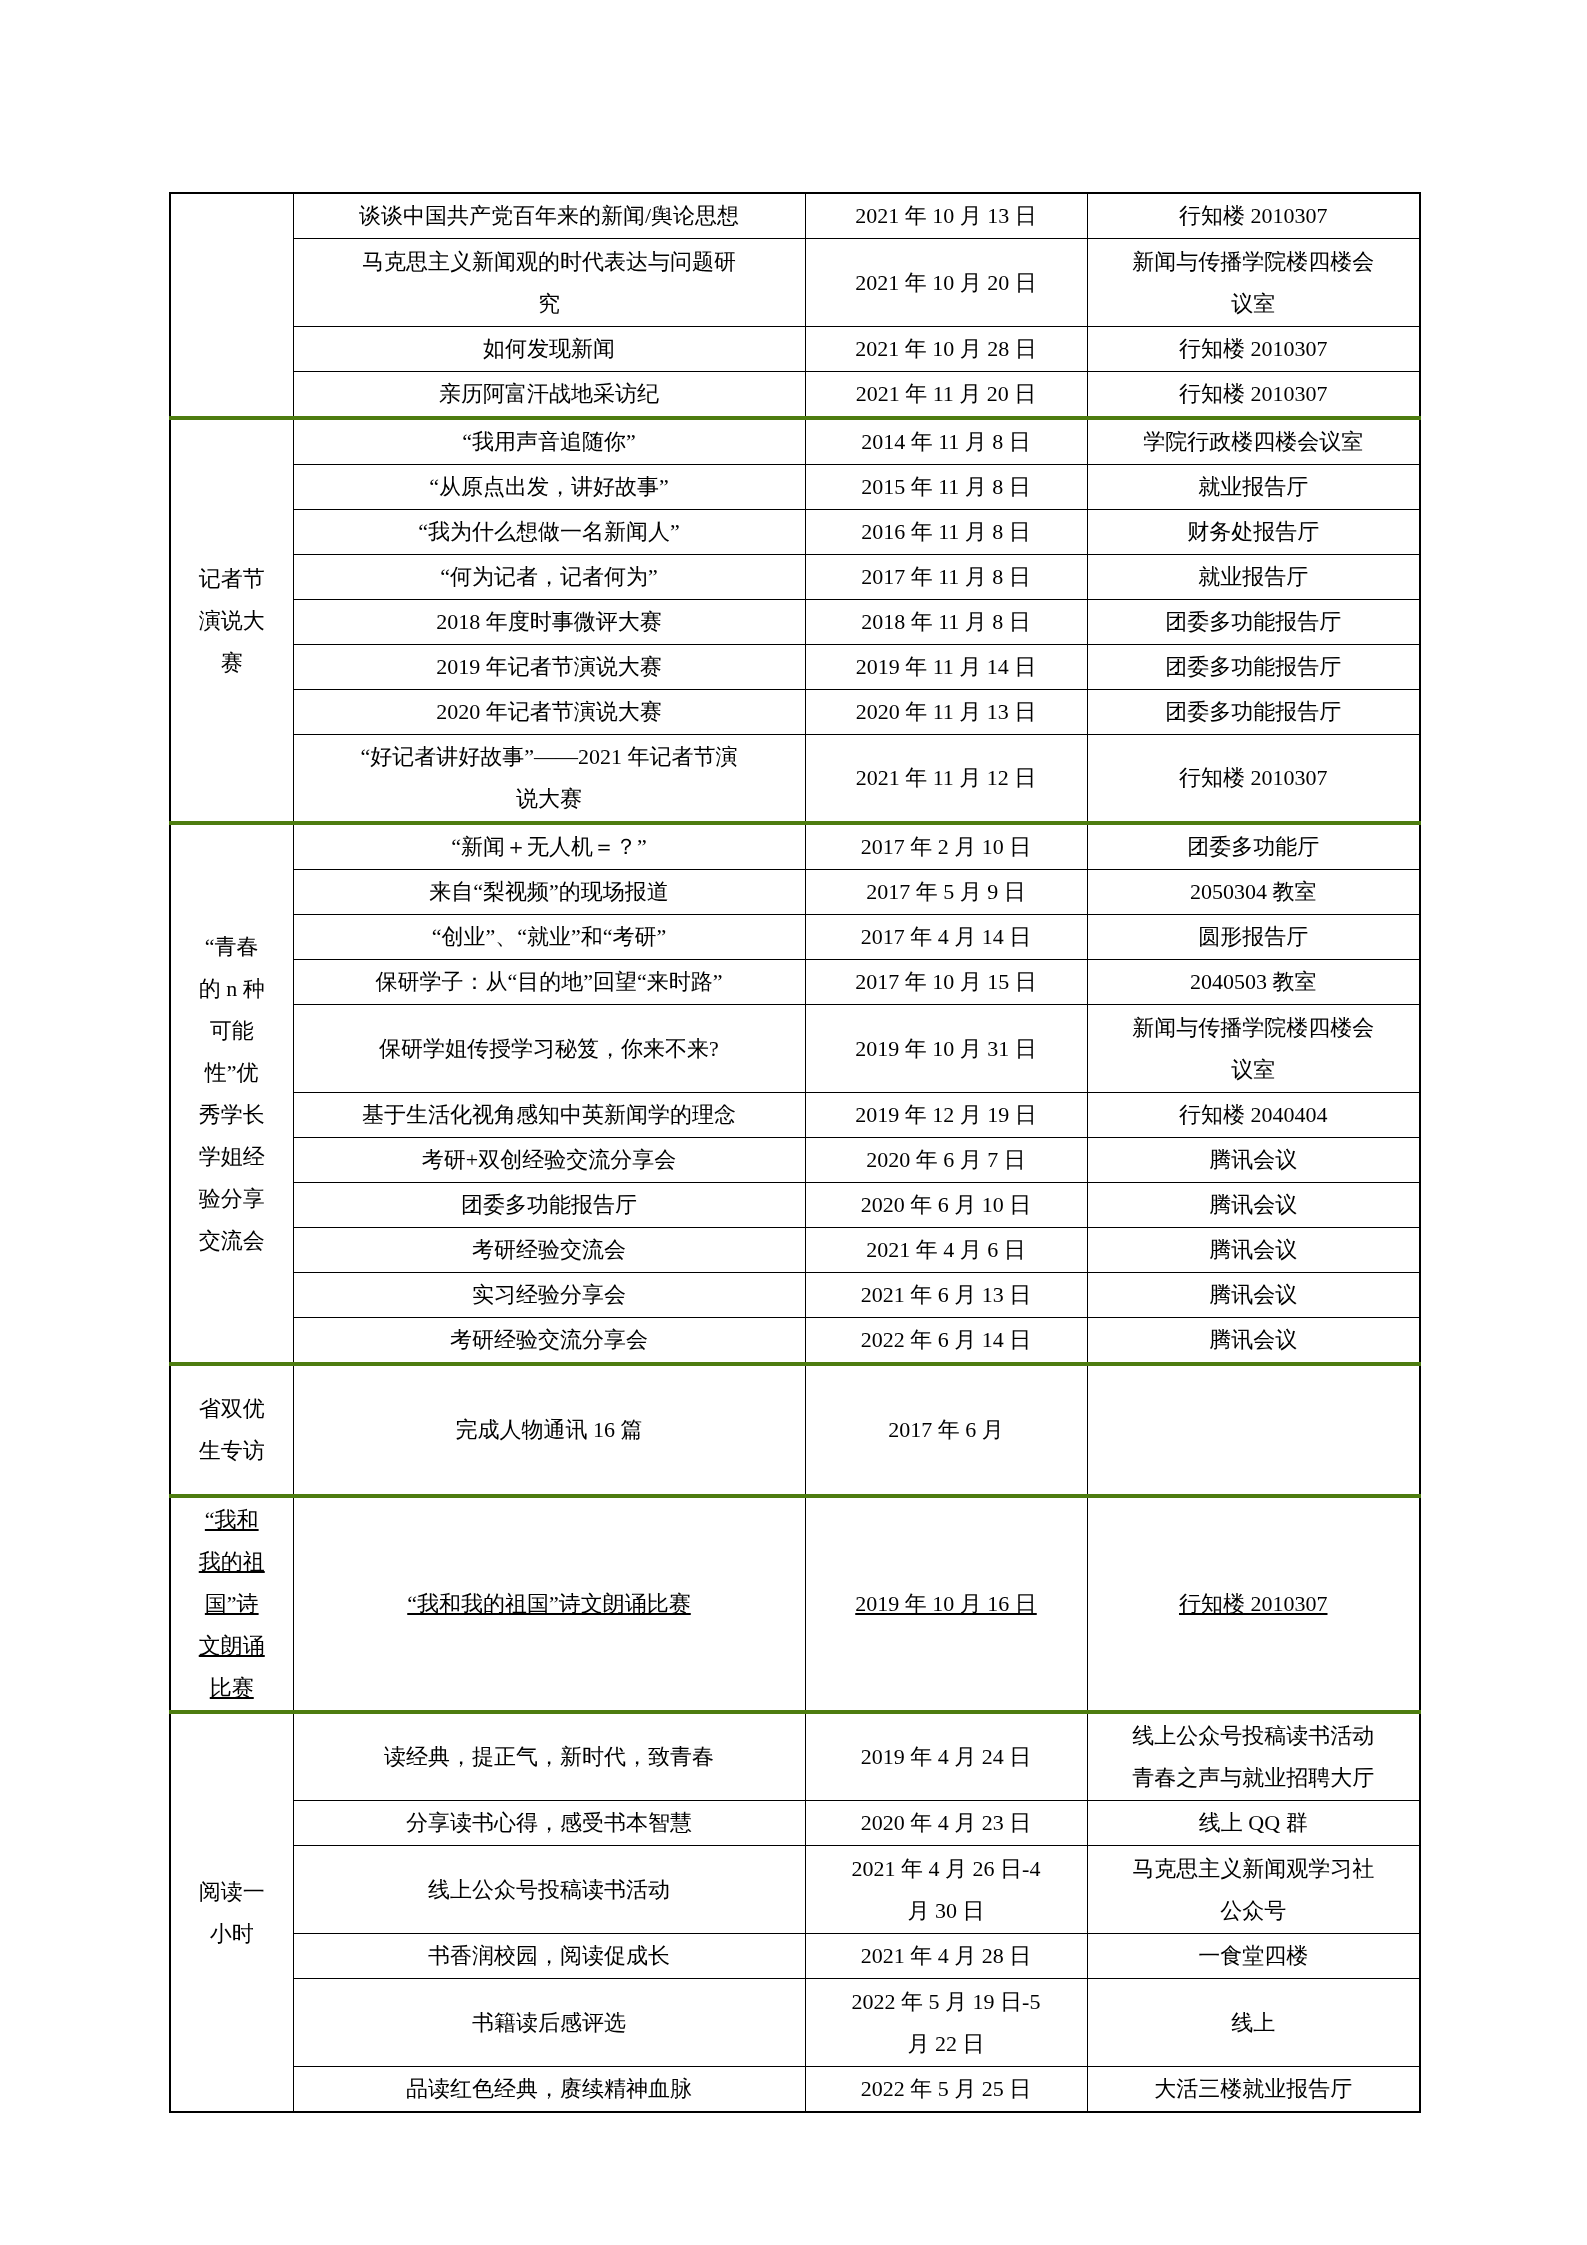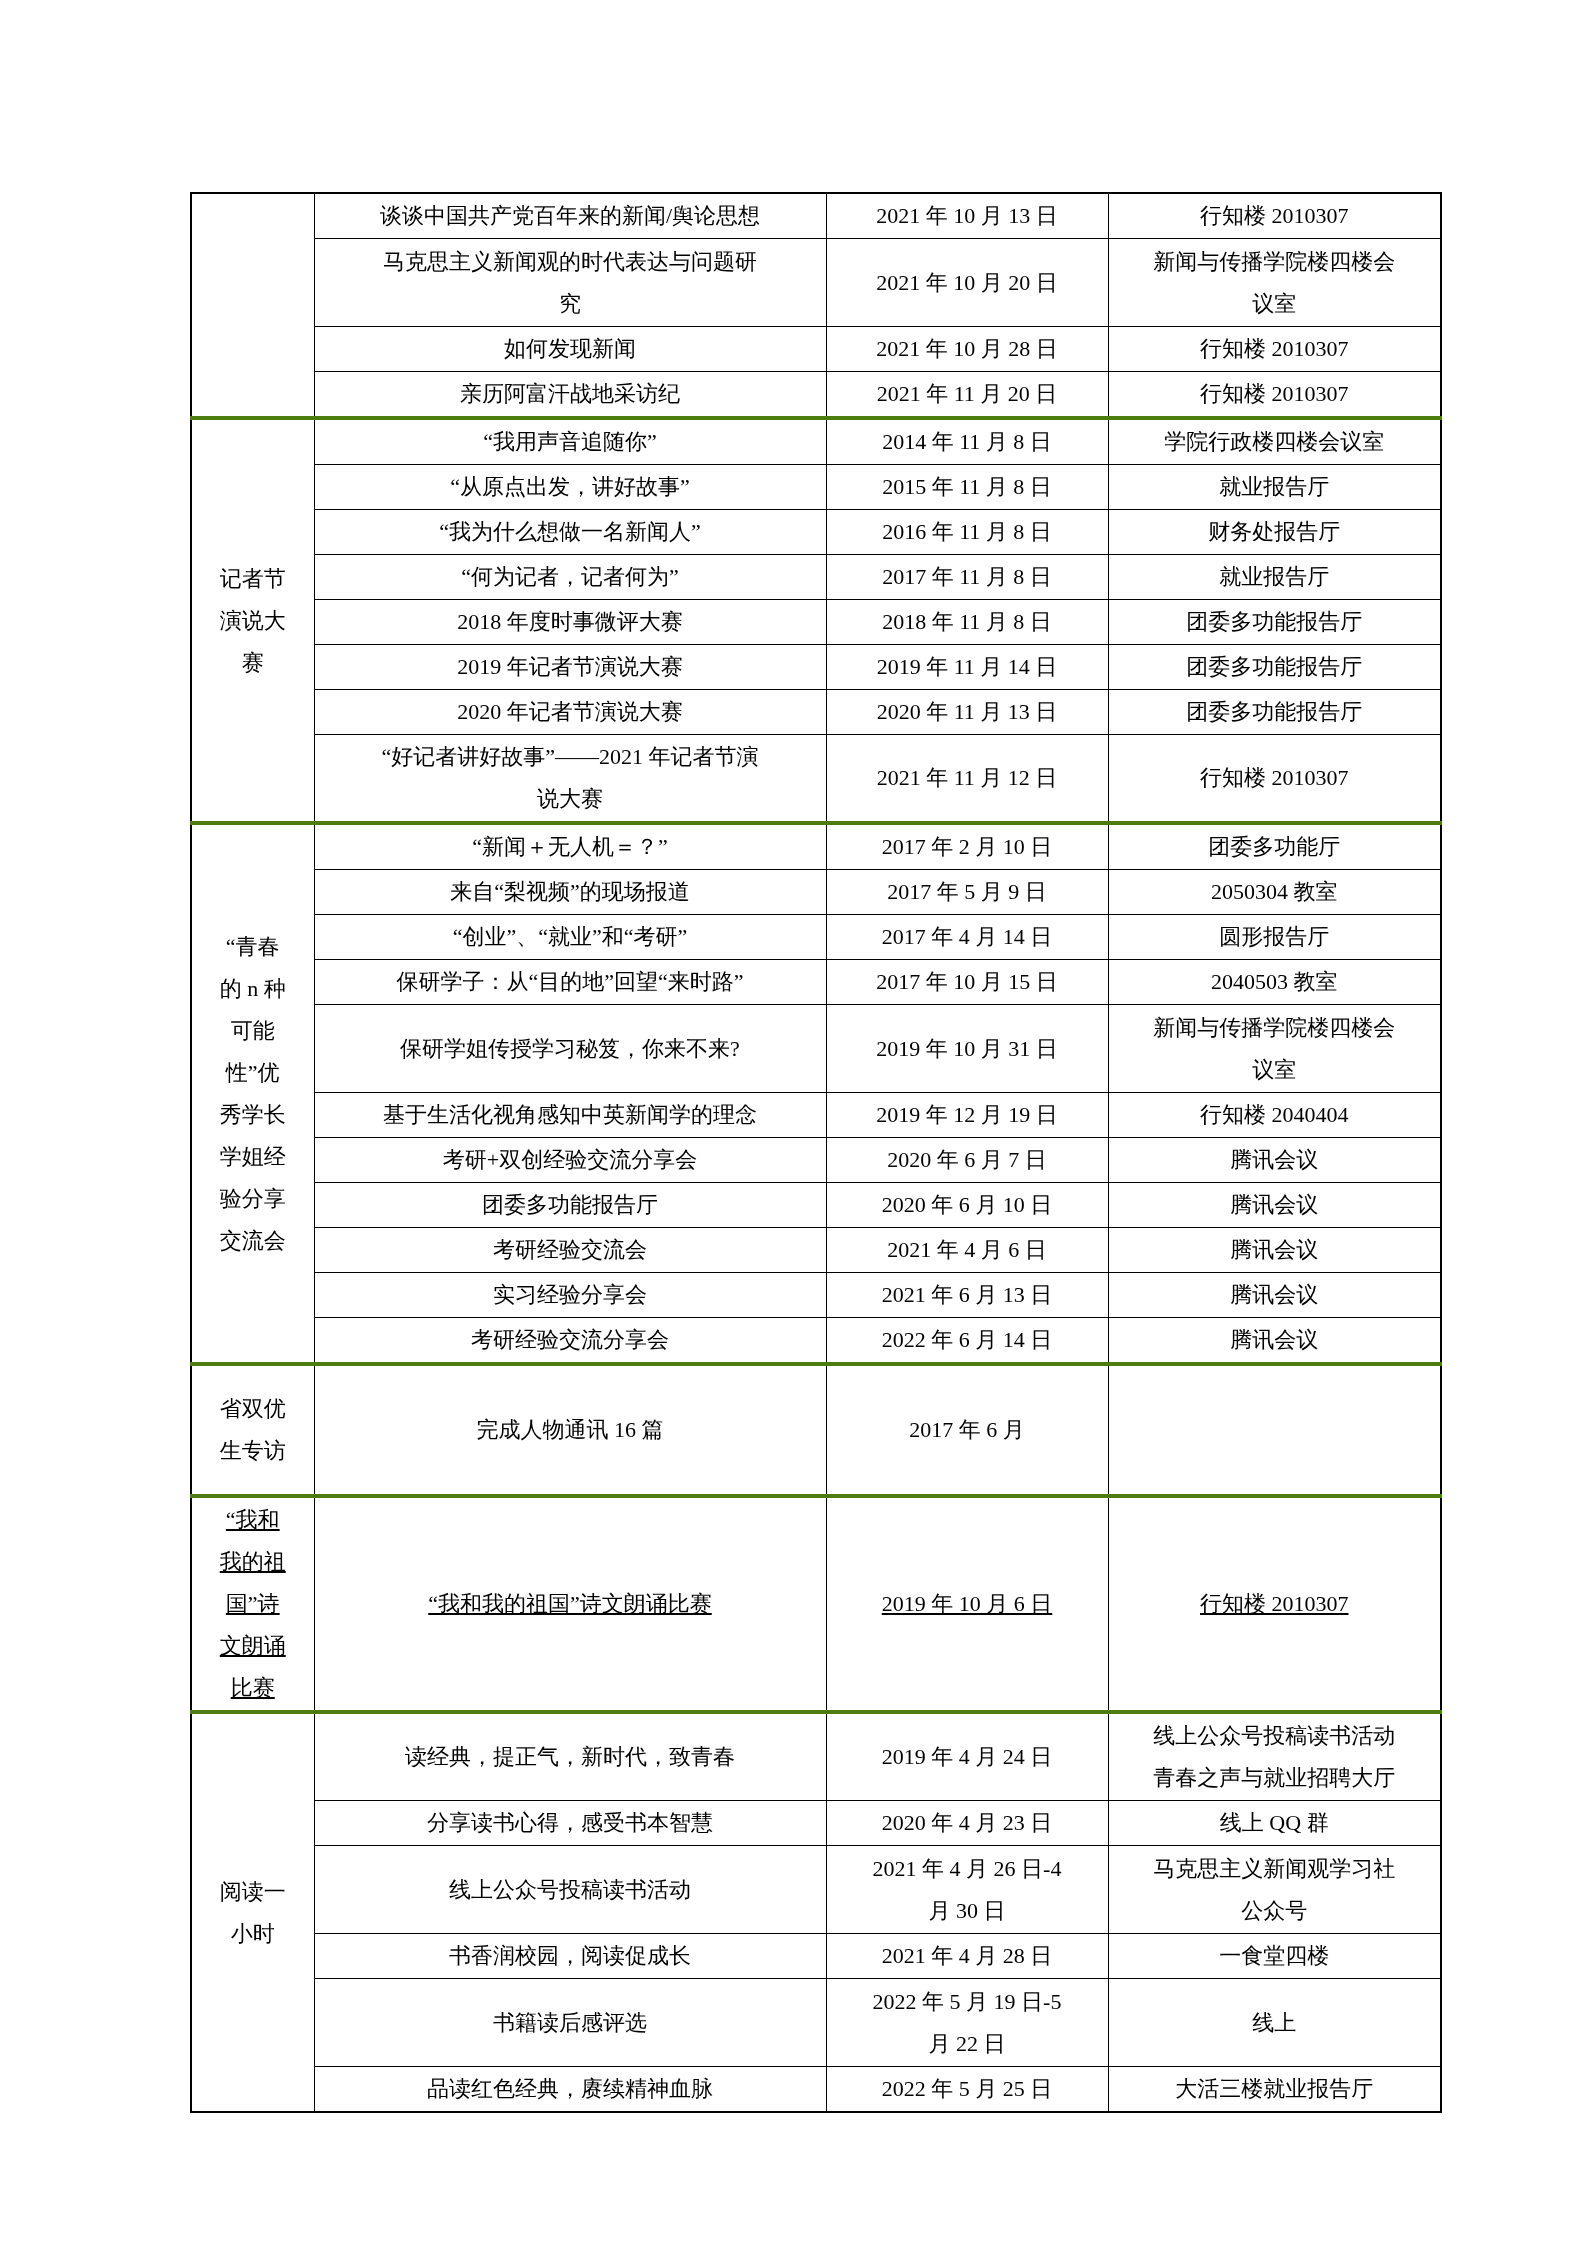--- a/index.html
+++ b/index.html
@@ -19,21 +19,21 @@
     font-size:22px;
     line-height:42px;
   }
   table.doc-table td{
     border:1px solid #000000;
     text-align:center;
     vertical-align:middle;
     padding:1px 6px;
     overflow:hidden;
   }
-  table.doc-table{border:2px solid #000000;margin-left:21px;}
+  table.doc-table{border:2px solid #000000;}
   tr.section-start td{border-top:4px solid #4d7c0f;}
   td.col-section{line-height:42px;}
   .cell-line{display:block;line-height:42px;}
   tr.row-single{height:42px;}
   tr.row-tall{height:88px;}
 </style>
 </head>
 <body>
 
 <div class="page">
@@ -199,21 +199,21 @@
         </tr>
         <tr class="row-single section-start" style="height: 212px; text-decoration: underline;">
           <td class="col-section" rowspan="1">
             <div class="cell-line">“我和</div>
             <div class="cell-line">我的祖</div>
             <div class="cell-line">国”诗</div>
             <div class="cell-line">文朗诵</div>
             <div class="cell-line">比赛</div>
           </td>
           <td class="col-activity">“我和我的祖国”诗文朗诵比赛</td>
-          <td class="col-date">2019 年 10 月 6 日</td>
+          <td class="col-date">2019 年 10 月 16 日</td>
           <td class="col-location">行知楼 2010307</td>
         </tr>
         <tr class="row-tall section-start">
           <td class="col-section" rowspan="6">
             <div class="cell-line">阅读一</div>
             <div class="cell-line">小时</div>
           </td>
           <td class="col-activity">读经典，提正气，新时代，致青春</td>
           <td class="col-date">2019 年 4 月 24 日</td>
           <td class="col-location">

